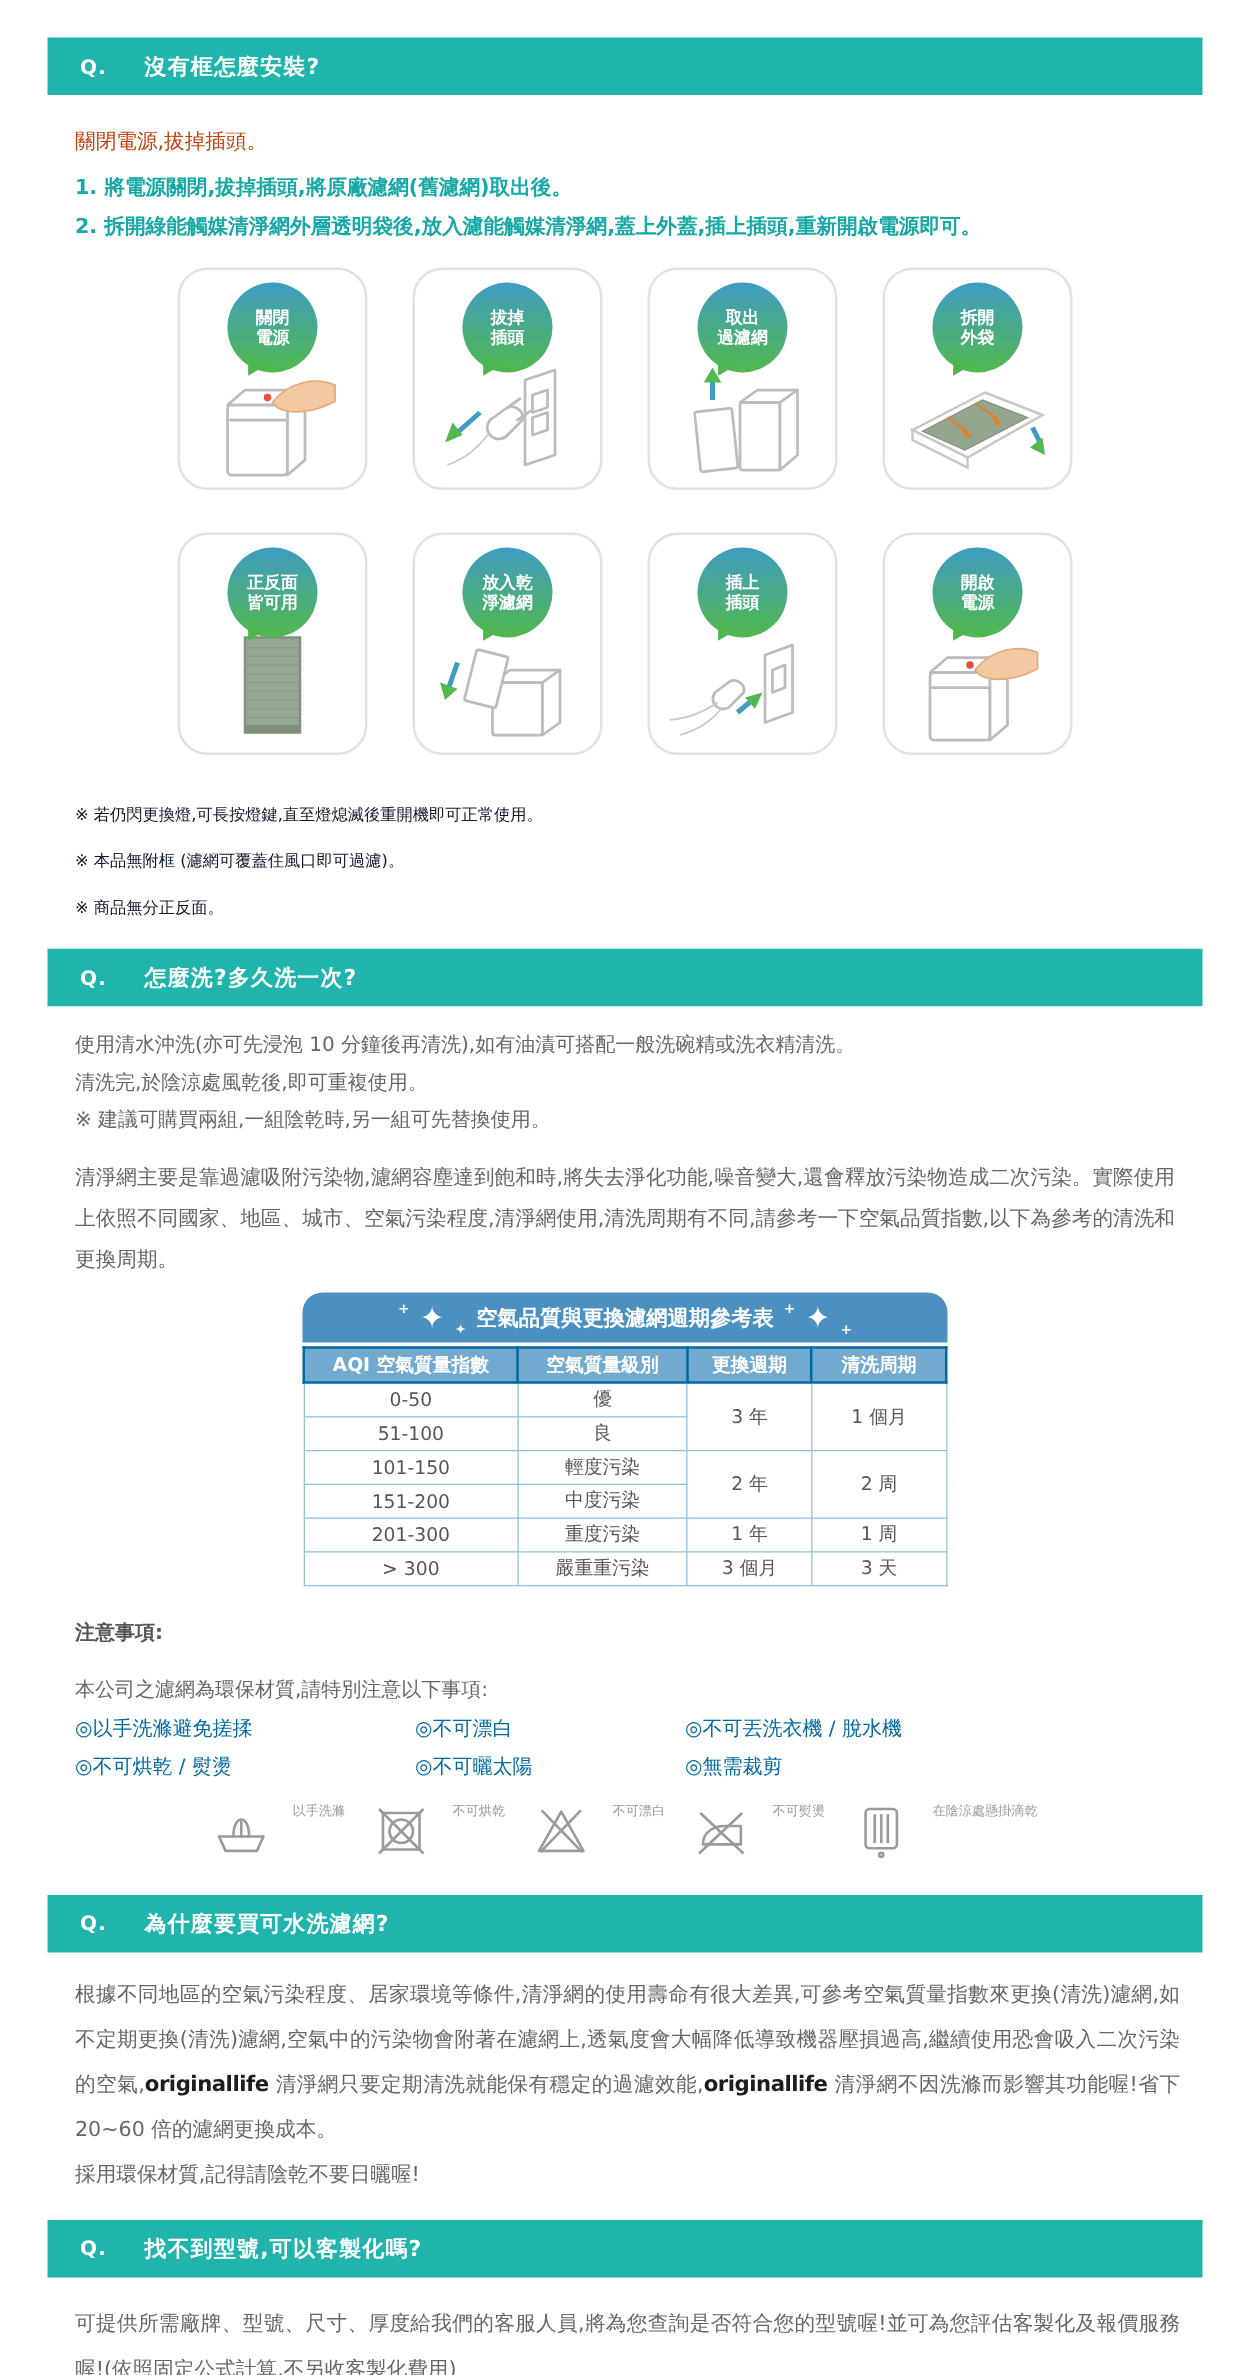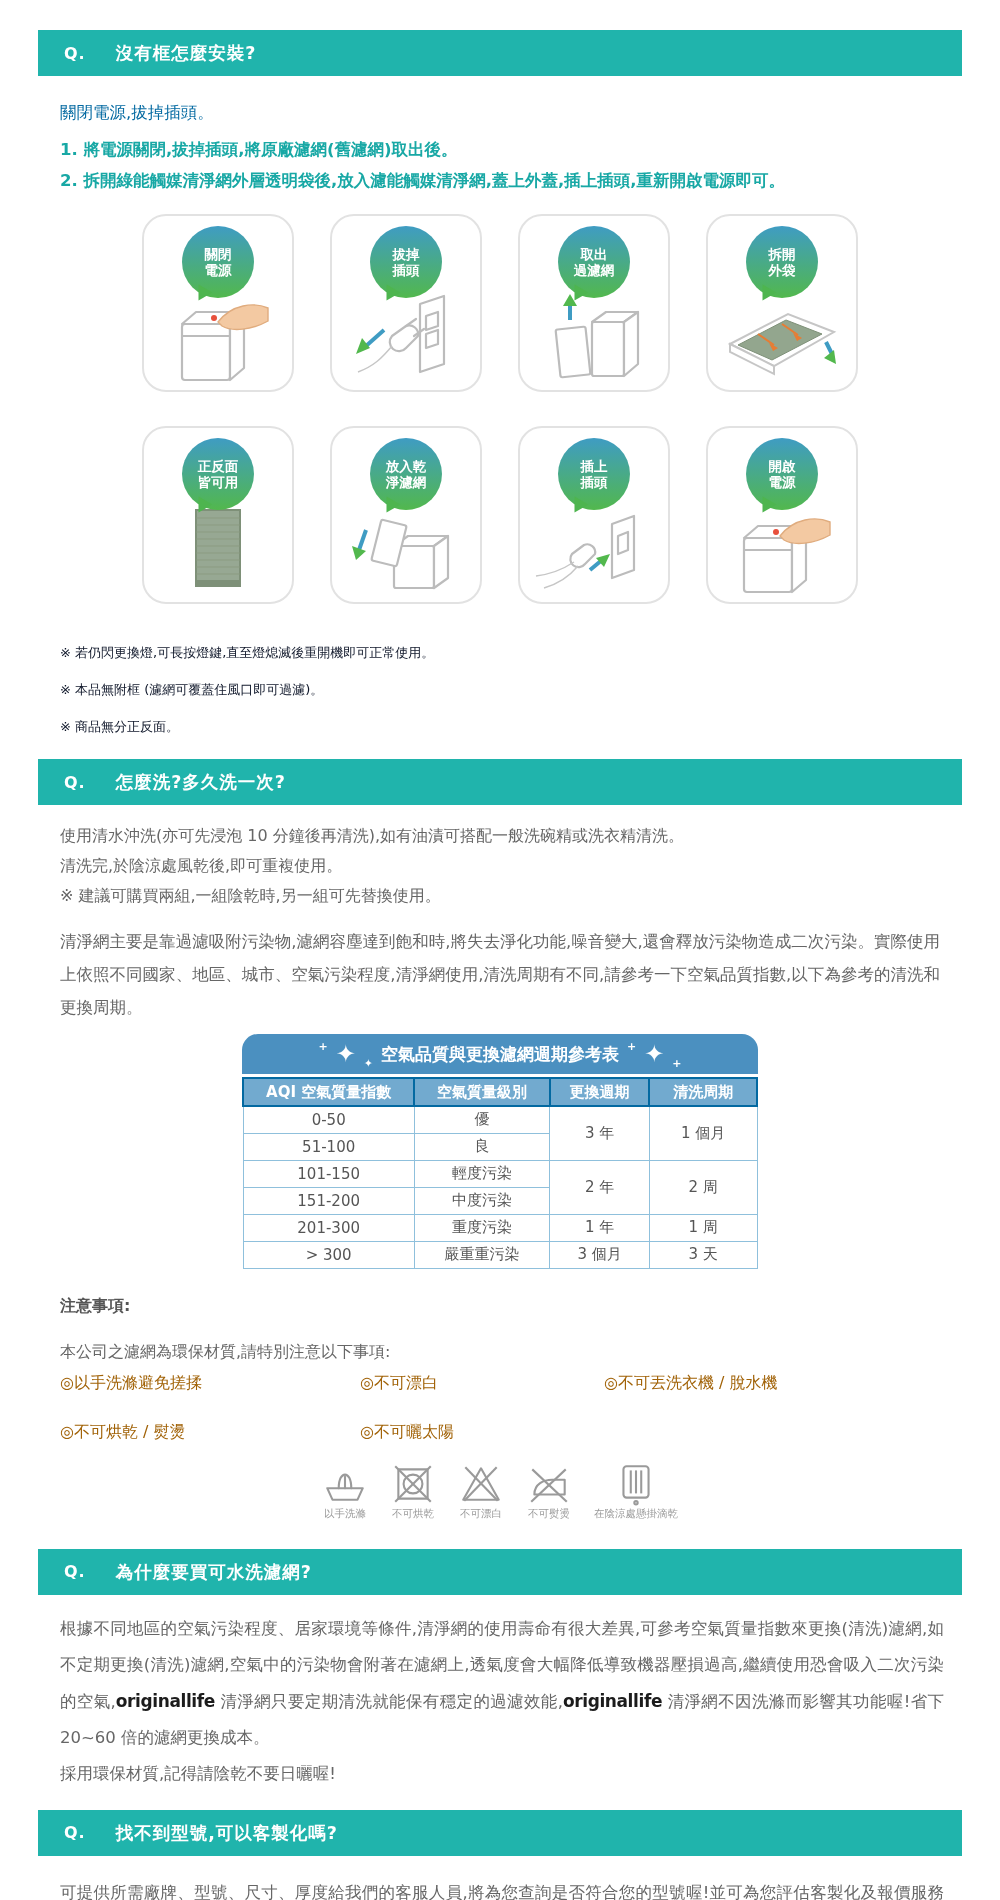--- a/index.html
+++ b/index.html
@@ -10,21 +10,21 @@
     color:#666;
   }
   
   .qbar {
     margin:0 38px; height:46px; background:#20b4ac; color:#fff;
     display:flex; align-items:center; padding:0 26px;
     font-size:17.5px; font-weight:bold; letter-spacing:1px;
   }
   .qbar .qmark { margin-right:30px; font-size:16px; font-weight:bold; }
   
-  .s1-intro { margin:24px 60px 0; font-size:16.5px; color:#0369a1; line-height:26px; }
+  .s1-intro { margin:24px 60px 0; font-size:16.5px; color:#c2410c; line-height:26px; }
   .s1-steps { margin:8px 60px 0; font-size:16.5px; font-weight:bold; color:#18a8a5; line-height:31px; }
   .figgrid { width:716px; margin:18px auto 0; display:flex; flex-wrap:wrap; gap:34px 36px; }
   .figbox { width:152px; height:178px; border:2px solid #e2e2e2; border-radius:24px; position:relative; background:#fff;padding-left:20px; }
   .bubble {
     position:absolute; top:10px; left:50%; transform:translateX(-50%);
     width:72px; height:72px; border-radius:50%;
     background:linear-gradient(180deg,#3f9cc3 0%,#52b84d 100%);
     color:#fff; font-size:13.5px; font-weight:bold;
     display:flex; align-items:center; justify-content:center; text-align:center;
     white-space:pre-line; line-height:1.22; z-index:2;
@@ -56,25 +56,25 @@
     background:#72aacf; color:#fff; font-weight:bold; font-size:15px;
     height:28px; border:2px solid #0369a1; padding:2px 0;
   }
   .aqi td { border:1px solid #8fc0dc; height:27px; padding:1px 0; background:#fff; }
   .aqi tbody { border:1px solid #8fc0dc; }
   
   .notice-h   { margin:22px 60px 16px; font-size:16px; font-weight:bold; color:#555; line-height:30px; }
   .notice-sub { margin:2px 60px 0; font-size:16px; color:#666; line-height:30px; }
   .notice-grid {
     margin:6px 60px 0; display:grid; grid-template-columns:272px 216px auto;
-    row-gap:9px; font-size:16px; color:#a16207;gap:28px;
+    row-gap:9px; font-size:16px; color:#0369a1;
   }
   
   .care { display:flex; justify-content:center; align-items:flex-end; gap:22px; margin-top:18px; }
-  .care-item { display:flex; flex-direction:column; align-items:center; gap:0; }
+  .care-item { display:flex; flex-direction:row; gap:18px; }
   .care-item svg { width:46px; height:46px; }
   .care-label { font-size:10.5px; color:#9a9a9a; white-space:nowrap; }
   
   .bar3 { margin-top:28px; }
   .s3-para { margin:16px 56px 0 60px; font-size:16.5px; color:#666; line-height:36px; text-align:justify; }
   .s3-last { margin:0 56px 0 60px; font-size:16.5px; color:#666; line-height:36px; }
   .bar4 { margin-top:18px; }
   .s4-para { margin:18px 56px 0 60px; font-size:16.5px; color:#666; line-height:37px; text-align:justify; }
   .lineart { stroke:#bcbcbc; stroke-width:2.2; fill:#fff; stroke-linejoin:round; stroke-linecap:round; }
   .thin { stroke:#c6c6c6; stroke-width:1.4; fill:none; }
@@ -312,20 +312,21 @@
 </div>
 
 <div class="notice-h">注意事項:</div>
 <div class="notice-sub">本公司之濾網為環保材質,請特別注意以下事項:</div>
 <div class="notice-grid">
   <div>◎以手洗滌避免搓揉</div>
   <div>◎不可漂白</div>
   <div>◎不可丟洗衣機 / 脫水機</div>
   <div>◎不可烘乾 / 熨燙</div>
   <div>◎不可曬太陽</div>
+  <div>◎無需裁剪</div>
 </div>
 
 <div class="care">
   <div class="care-item">
     <svg viewBox="0 0 44 44" fill="none" stroke="#9a9a9a" stroke-width="2" stroke-linejoin="round" stroke-linecap="round">
       <path d="M5,26 h34 l-5,11 h-24 z"></path>
       <path d="M16,26 c0,-9 3,-13 6,-13 s6,4 6,13"></path>
       <line x1="22" y1="15" x2="22" y2="26"></line>
     </svg>
     <div class="care-label">以手洗滌</div>

